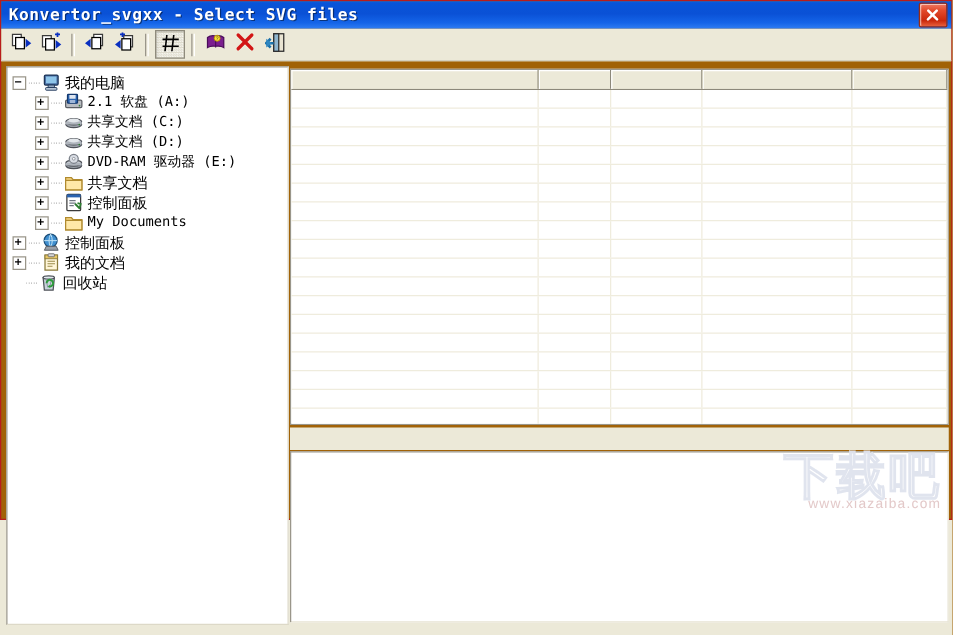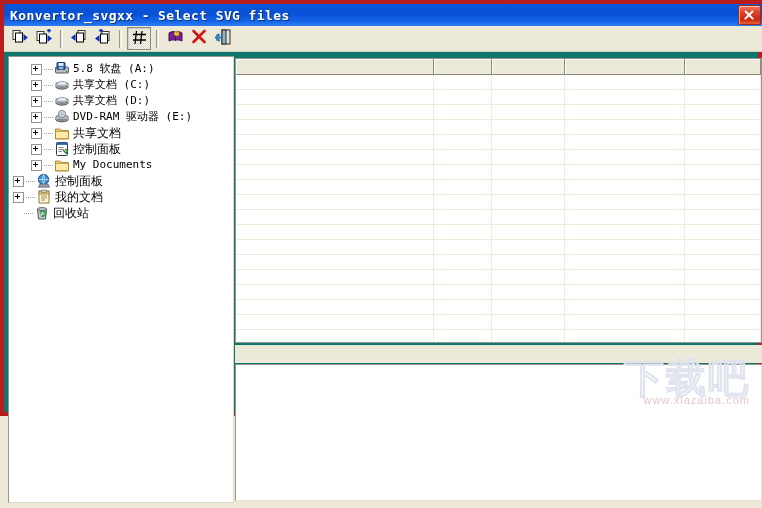--- a/index.html
+++ b/index.html
@@ -5,22 +5,22 @@
   html,body{margin:0;padding:0;}
   body{
     width:762px;height:508px;overflow:hidden;
     font-family:"Liberation Sans","DejaVu Sans",sans-serif;
     font-size:12px;
     background:#ece9d8;
   }
   #app{
     position:relative;width:762px;height:416px;
     box-sizing:border-box;
-    border:4px solid #b91c1c;
-    background:#0f766e;
+    border:1px solid #b91c1c;
+    background:#a16207;
   }
 
   
   .titlebar{
     position:absolute;left:0;top:0;width:760px;height:22px;
     background:linear-gradient(to bottom,#0a5ce0 0%,#0854d8 8%,#0a51d6 45%,#1464e8 78%,#2f7df2 100%);
     display:flex;align-items:center;
   }
   .title-text{
     color:#ffffff;font-weight:bold;font-size:13px;
@@ -276,33 +276,47 @@
           <path d="M1 5 L5.5 8.5 L1 12 Z" fill="#2e86c1"></path>
         </svg>
       </span>
     </div>
 
   </div>
 
   <div class="tree-panel">
     <div class="tree-inner" id="tree-inner">
         <div class="tnode">
+          <span class="indent" style="width: 0px;"></span>
+          <span class="expander"></span>
+          <span class="dotted-h"></span>
+          <span class="ticon">
+            <svg width="16" height="16" viewBox="0 0 16 16">
+              <rect x="2.5" y="2" width="11" height="8" rx="1" fill="#4a6fa5" stroke="#1d3557"></rect>
+              <rect x="3.8" y="3.2" width="8.4" height="5.4" fill="#8fc6ea"></rect>
+              <rect x="5.5" y="10" width="5" height="2" fill="#93a7c0" stroke="#1d3557" stroke-width="0.7"></rect>
+              <rect x="3.5" y="12" width="9" height="2.2" rx="0.6" fill="#b9c7d8" stroke="#1d3557" stroke-width="0.7"></rect>
+            </svg>
+          </span>
+          <span class="tlabel">我的电脑</span>
+        </div>
+        <div class="tnode">
           <span class="indent" style="width: 18px;"></span>
           <span class="expander plus"></span>
           <span class="dotted-h"></span>
           <span class="ticon">
             <svg width="16" height="16" viewBox="0 0 16 16">
               <rect x="1.5" y="6" width="13" height="6" rx="1" fill="#b9bcc2" stroke="#5a5d63"></rect>
               <rect x="3" y="1.5" width="8" height="7" rx="0.6" fill="#2b63b0" stroke="#14386e"></rect>
               <rect x="4.5" y="2" width="5" height="3" fill="#dfe6f0"></rect>
               <rect x="4.8" y="6" width="4.4" height="2.4" fill="#9fb6d8"></rect>
               <circle cx="12.6" cy="10.4" r="0.7" fill="#3a7a3a"></circle>
             </svg>
           </span>
-          <span class="tlabel mono">5.8 软盘 (A:)</span>
+          <span class="tlabel mono">2.1 软盘 (A:)</span>
         </div>
         <div class="tnode">
           <span class="indent" style="width: 18px;"></span>
           <span class="expander plus"></span>
           <span class="dotted-h"></span>
           <span class="ticon">
             <svg width="16" height="16" viewBox="0 0 16 16">
               <ellipse cx="8" cy="9.6" rx="6.3" ry="2.5" fill="#9aa0a8" stroke="#4d5158"></ellipse>
               <ellipse cx="8" cy="7.4" rx="6.3" ry="2.5" fill="#c5cad1" stroke="#4d5158"></ellipse>
               <rect x="1.7" y="7.4" width="12.6" height="2.2" fill="#aeb4bc"></rect>

